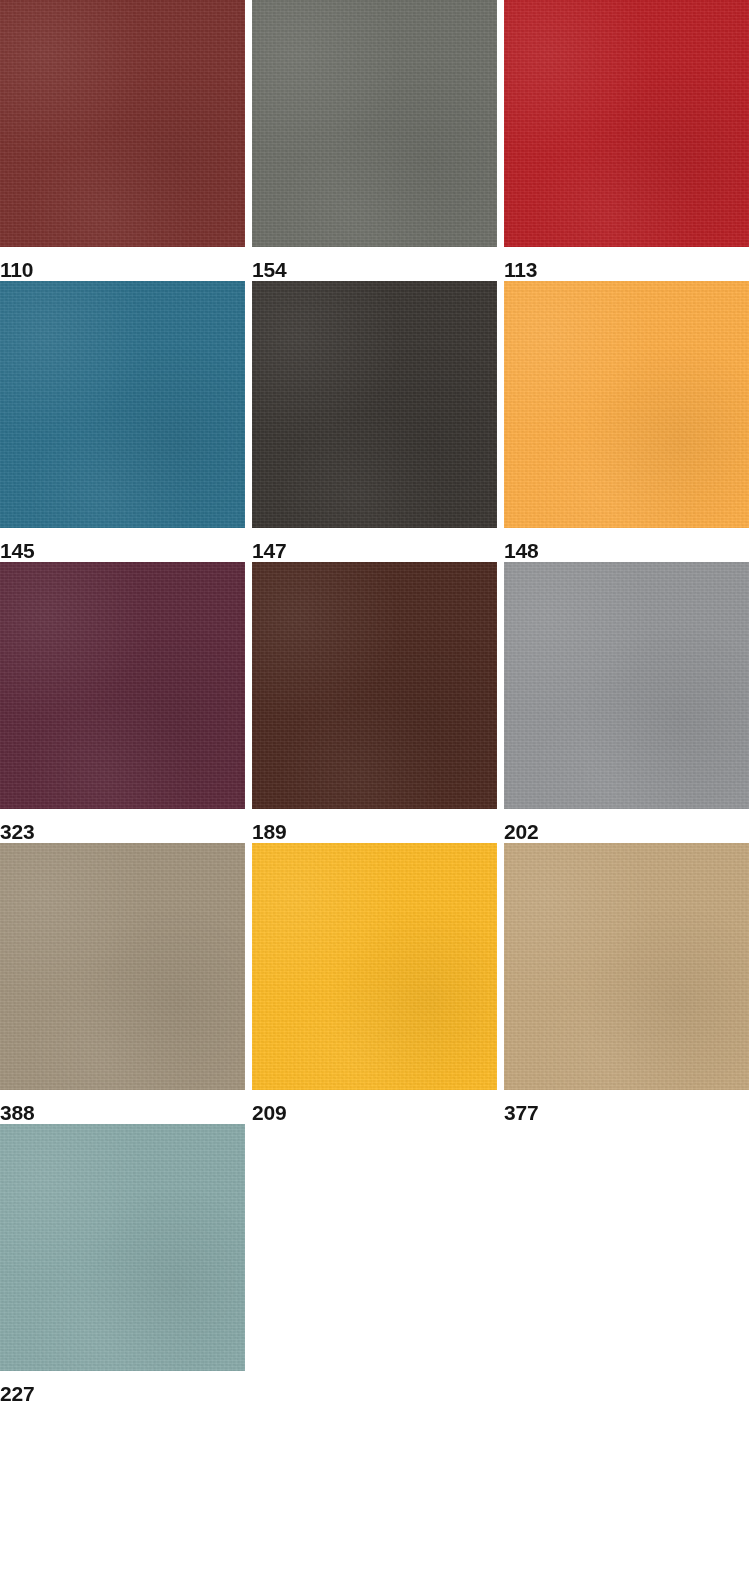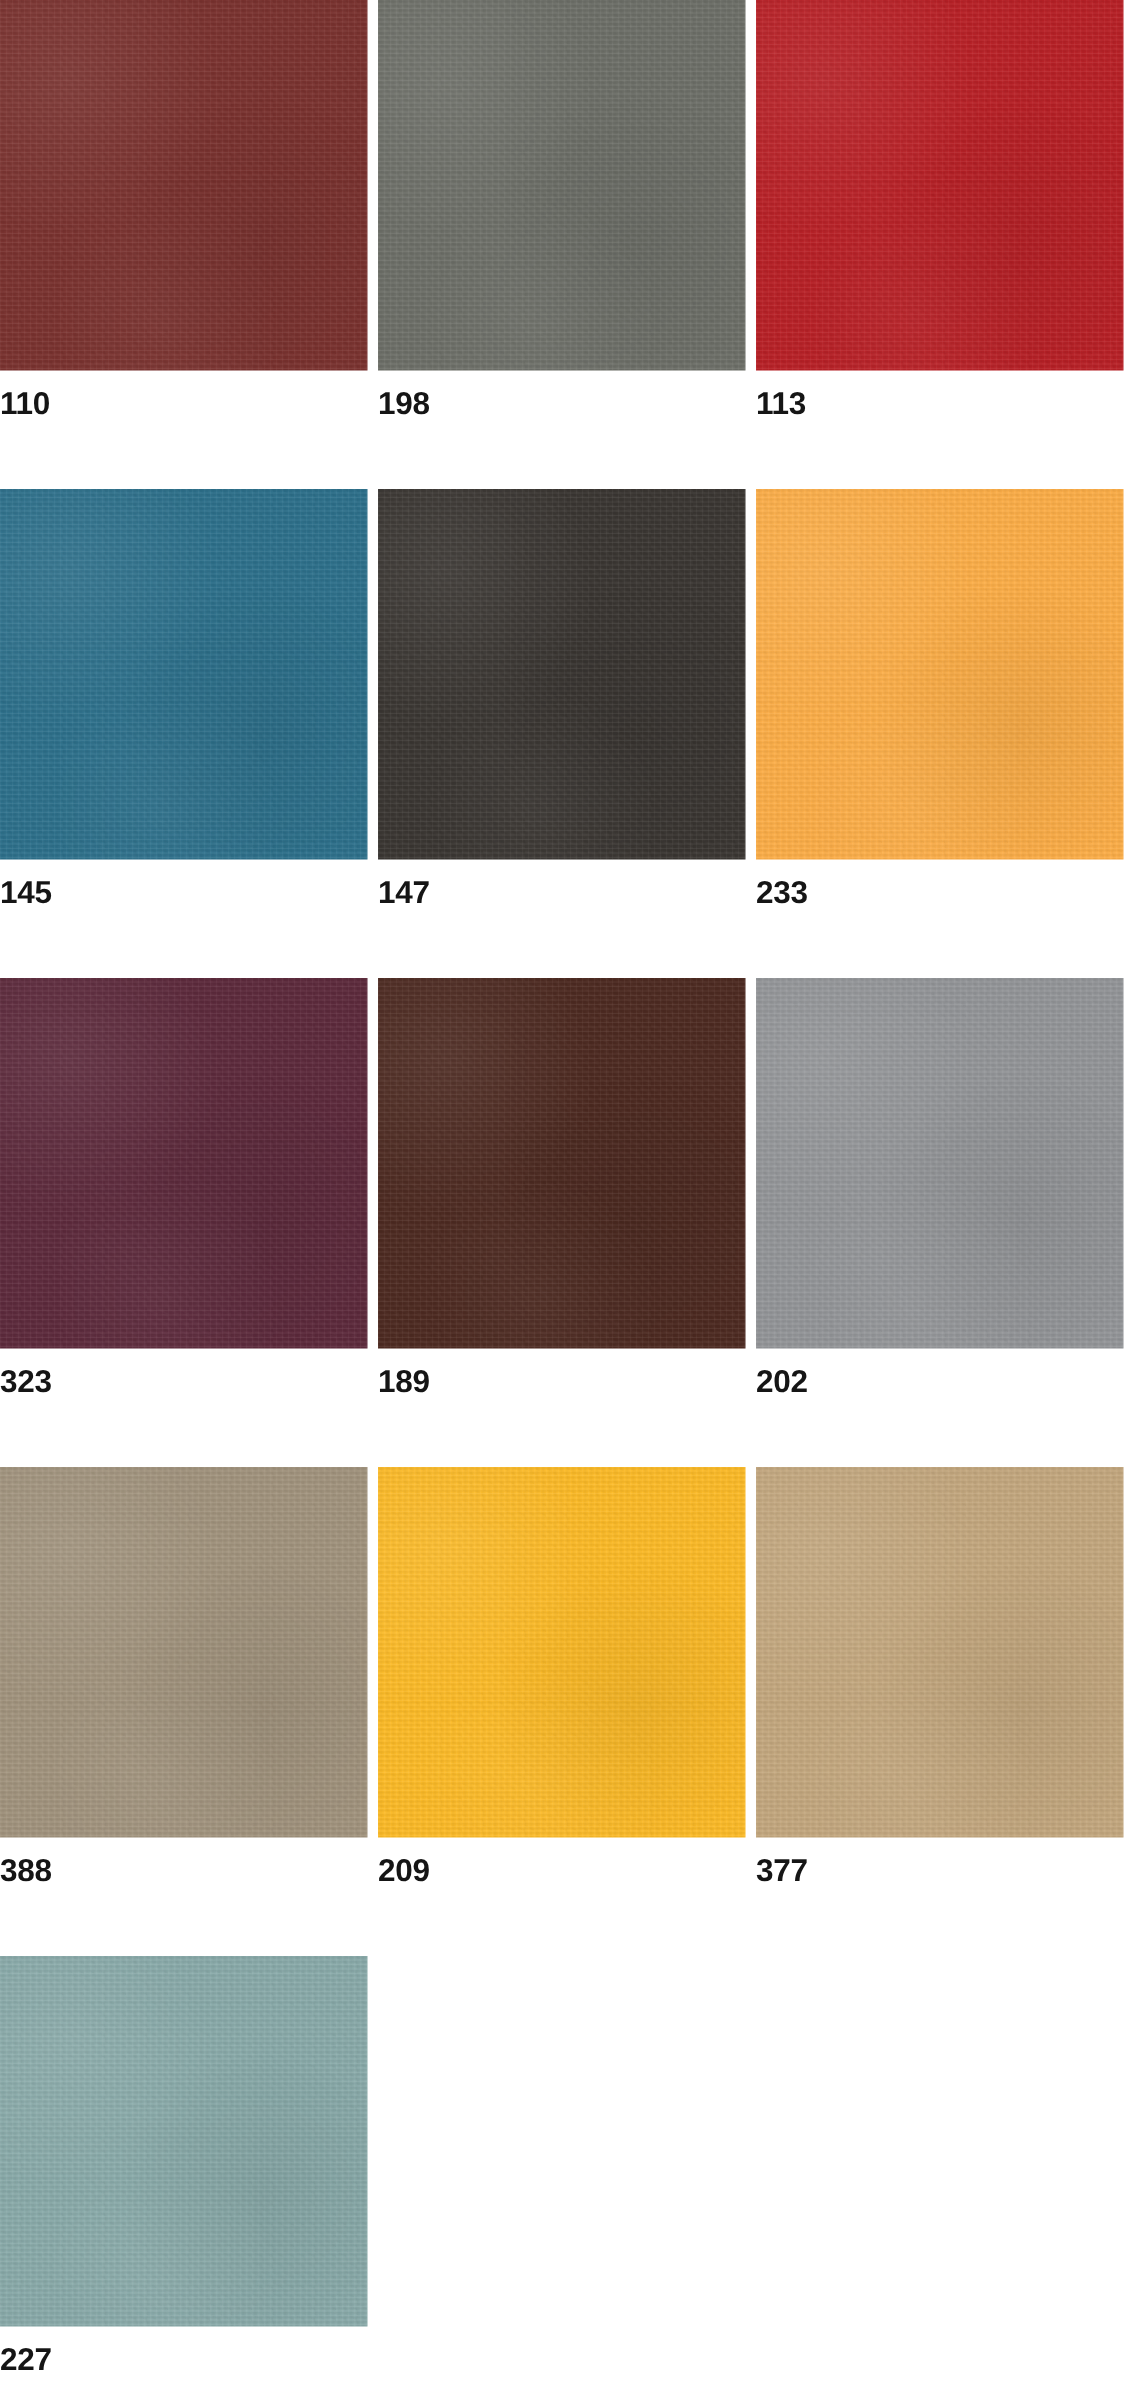--- a/index.html
+++ b/index.html
@@ -26,21 +26,21 @@
     display: grid;
     grid-template-columns: 245px 245px 245px;
     column-gap: 7px;
     row-gap: 0px;
     width: 750px;
     margin: 0;
     padding: 0;
   }
   .swatch-cell {
     width: 245px;
-    height: 326px;
+    height: 281px;
     position: relative;
     box-sizing: border-box;
   }
   .swatch-chip {
     width: 245px;
     height: 247px;
     display: block;
     position: relative;
     overflow: hidden;
     background-color: #cccccc;
@@ -97,37 +97,37 @@
 <body style="background: rgb(255, 255, 255);">
 
 <div class="swatch-sheet">
   <div class="swatch-grid" id="swatch-grid">
       <div class="swatch-cell">
         <div class="swatch-chip" style="background-color: rgb(123, 51, 48);"></div>
         <div class="swatch-label">110</div>
       </div>
       <div class="swatch-cell">
         <div class="swatch-chip" style="background-color: rgb(110, 112, 105);"></div>
-        <div class="swatch-label">198</div>
+        <div class="swatch-label">154</div>
       </div>
       <div class="swatch-cell">
         <div class="swatch-chip" style="background-color: rgb(185, 33, 39);"></div>
         <div class="swatch-label">113</div>
       </div>
       <div class="swatch-cell">
         <div class="swatch-chip" style="background-color: rgb(46, 113, 140);"></div>
         <div class="swatch-label">145</div>
       </div>
       <div class="swatch-cell">
         <div class="swatch-chip" style="background-color: rgb(59, 55, 51);"></div>
         <div class="swatch-label">147</div>
       </div>
       <div class="swatch-cell">
         <div class="swatch-chip" style="background-color: rgb(252, 174, 72);"></div>
-        <div class="swatch-label">233</div>
+        <div class="swatch-label">148</div>
       </div>
       <div class="swatch-cell">
         <div class="swatch-chip" style="background-color: rgb(94, 43, 61);"></div>
         <div class="swatch-label">323</div>
       </div>
       <div class="swatch-cell">
         <div class="swatch-chip" style="background-color: rgb(78, 43, 34);"></div>
         <div class="swatch-label">189</div>
       </div>
       <div class="swatch-cell">

